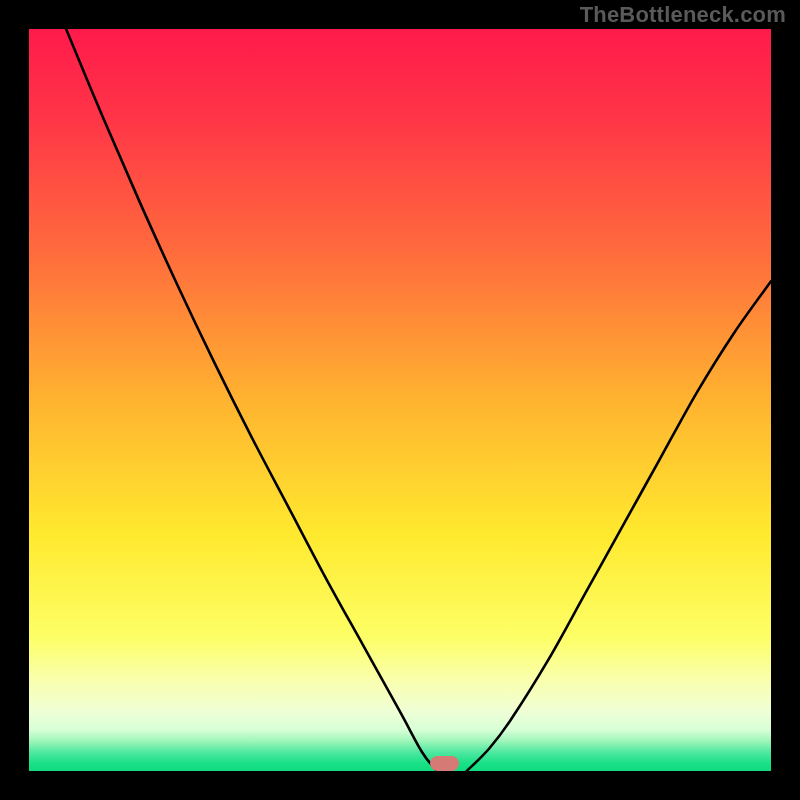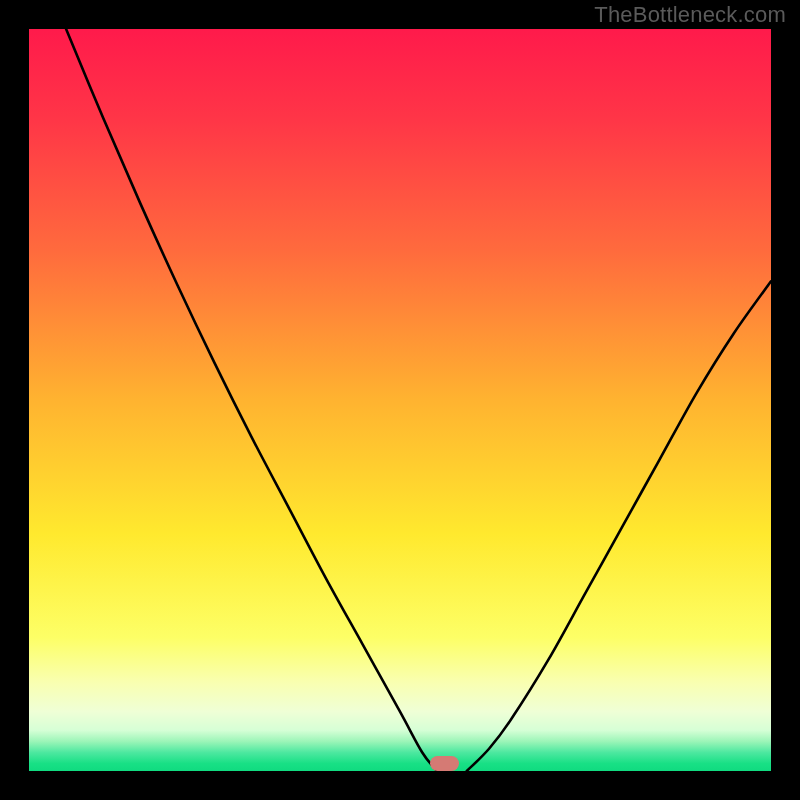--- a/index.html
+++ b/index.html
@@ -18,21 +18,21 @@
     width: 800px;
     height: 800px;
     background: #000;
   }
   .watermark {
     position: absolute;
     top: 2px;
     right: 14px;
     color: #5a5a5a;
     font-size: 22px;
-    font-weight: 400;
+    font-weight: 700;
     letter-spacing: 0.2px;
     user-select: none;
   }
   .plot {
     position: absolute;
     left: 29px;
     top: 29px;
     width: 742px;
     height: 742px;
     overflow: hidden;

